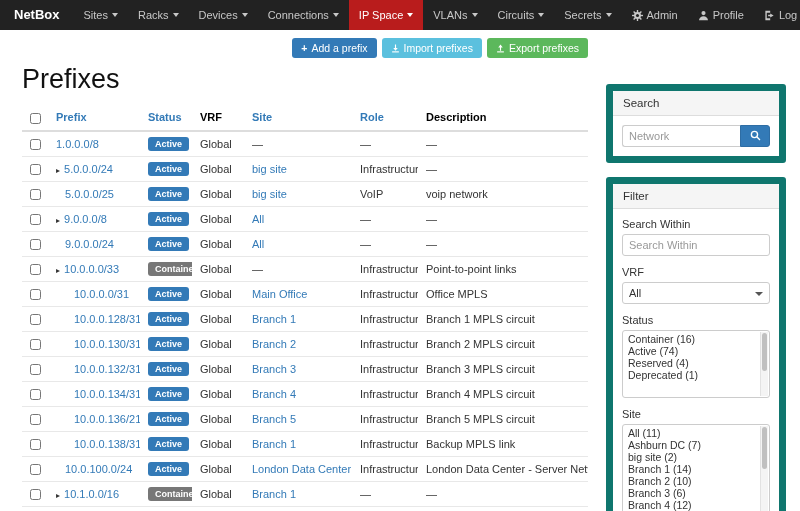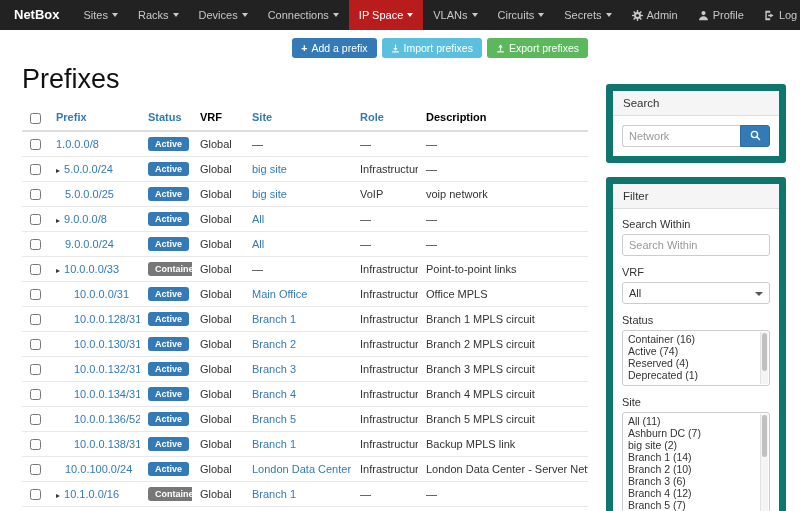--- a/index.html
+++ b/index.html
@@ -276,21 +276,21 @@
             <td class="col-check"><input type="checkbox" style=""></td>
             <td class="col-prefix" style="padding-left: 26px;"><a class="link">10.0.0.134/31</a></td>
             <td class="col-status"><span class="badge" style="background: rgb(51, 122, 183);">Active</span></td>
             <td class="col-vrf">Global</td>
             <td class="col-site"><a class="link">Branch 4</a></td>
             <td class="col-role">Infrastructure</td>
             <td>Branch 4 MPLS circuit</td>
           </tr>
           <tr>
             <td class="col-check"><input type="checkbox" style=""></td>
-            <td class="col-prefix" style="padding-left: 26px;"><a class="link">10.0.0.136/52</a></td>
+            <td class="col-prefix" style="padding-left: 26px;"><a class="link">10.0.0.136/21</a></td>
             <td class="col-status"><span class="badge" style="background: rgb(51, 122, 183);">Active</span></td>
             <td class="col-vrf">Global</td>
             <td class="col-site"><a class="link">Branch 5</a></td>
             <td class="col-role">Infrastructure</td>
             <td>Branch 5 MPLS circuit</td>
           </tr>
           <tr>
             <td class="col-check"><input type="checkbox" style=""></td>
             <td class="col-prefix" style="padding-left: 26px;"><a class="link">10.0.0.138/31</a></td>
             <td class="col-status"><span class="badge" style="background: rgb(51, 122, 183);">Active</span></td>
@@ -355,21 +355,21 @@
         <label class="fld-label">Search Within</label>
         <input class="text-input" placeholder="Search Within" style="">
 
         <label class="fld-label">VRF</label>
         <div class="select">
           <span>All</span>
           <span class="select-arrow"></span>
         </div>
 
         <label class="fld-label">Status</label>
-        <div class="listbox" id="status-listbox" style="height:56px">
+        <div class="listbox" id="status-listbox" style="height:68px">
             <div class="option">Container (16)</div>
             <div class="option">Active (74)</div>
             <div class="option">Reserved (4)</div>
             <div class="option">Deprecated (1)</div>
             <div class="fake-scrollbar">
               <div class="fake-thumb" style="height: 38px;"></div>
             </div>
           </div>
 
         <label class="fld-label">Site</label>

